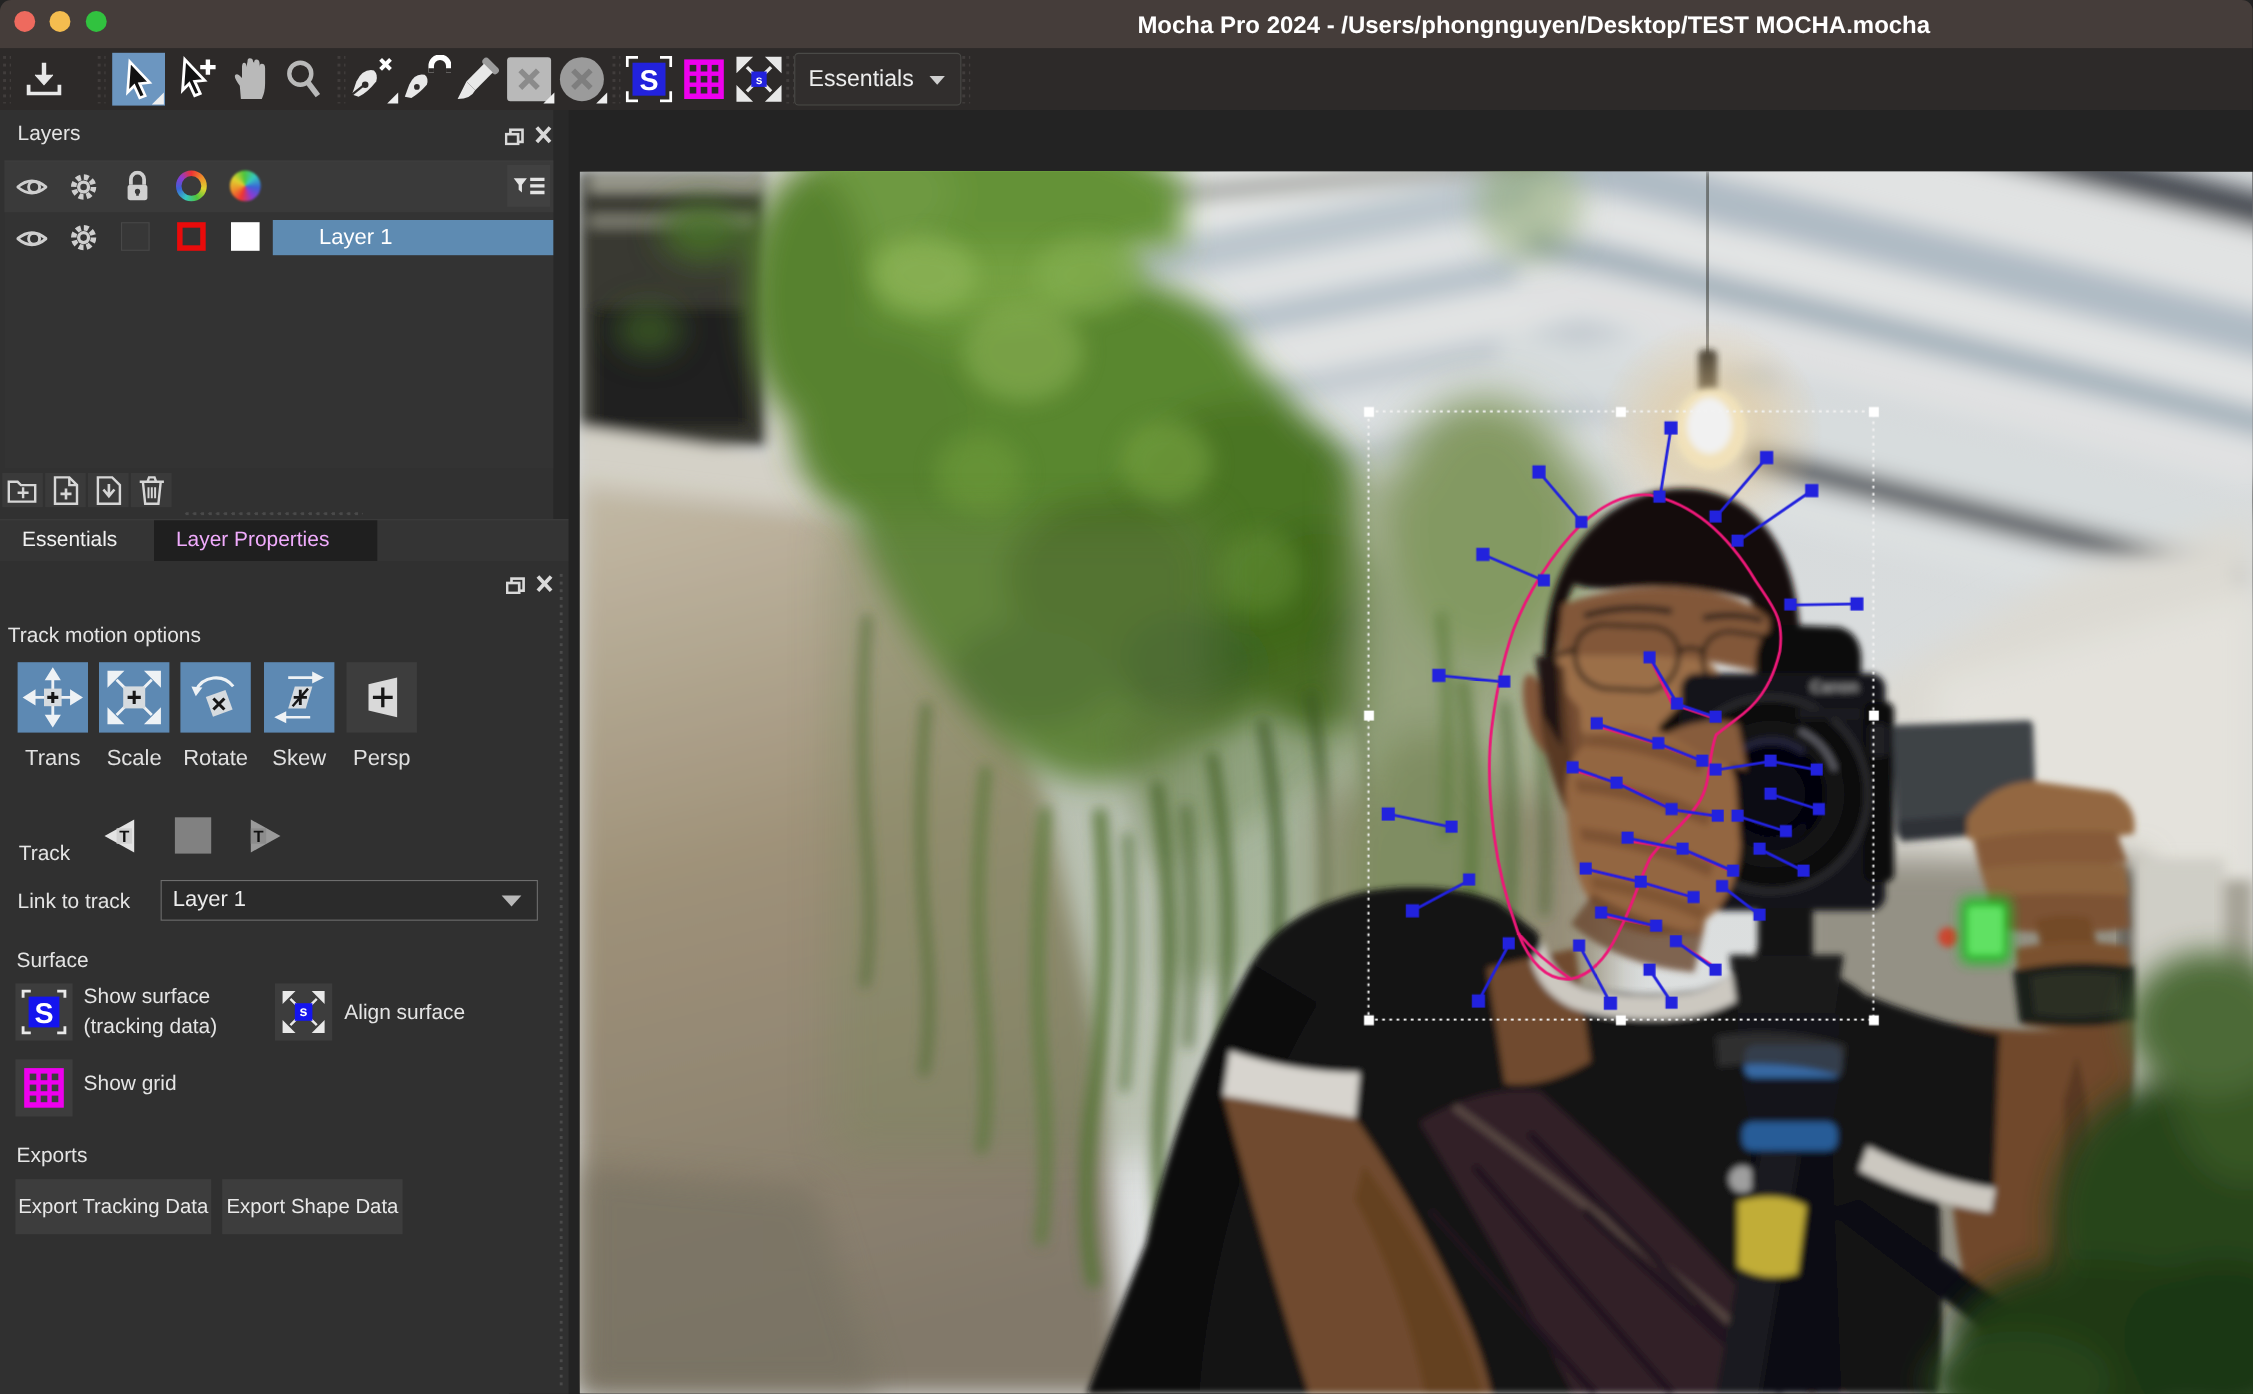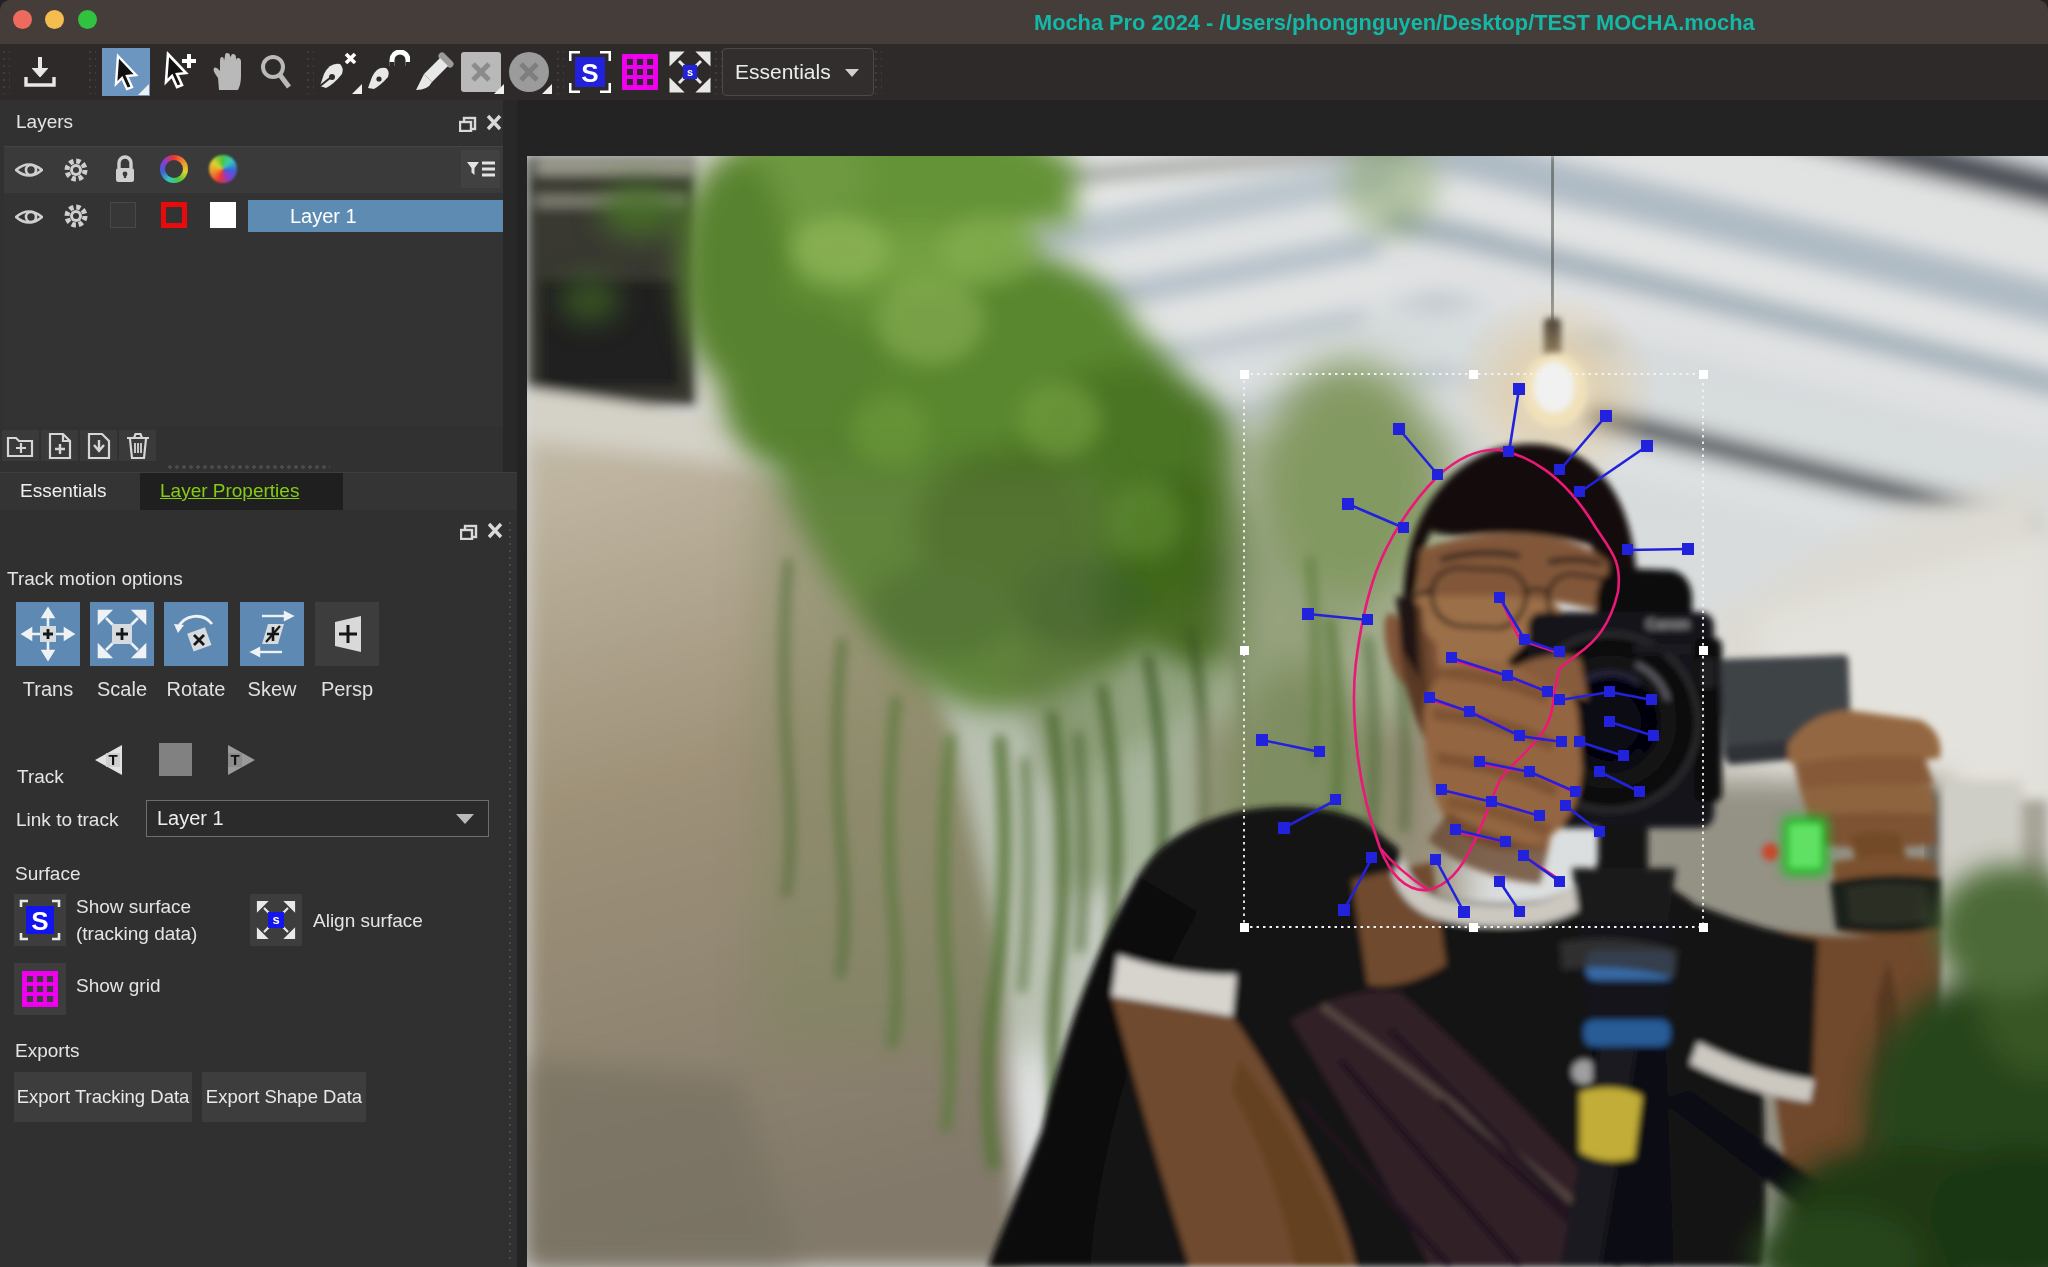--- a/index.html
+++ b/index.html
@@ -1,18 +1,18 @@
 <!DOCTYPE html>
 <html><head><meta charset="utf-8"><style>
 html,body{margin:0;padding:0;width:2048px;height:1267px;overflow:hidden;background:#1f1d1c;font-family:"Liberation Sans",sans-serif;}
 #app{position:relative;width:2048px;height:1267px;background:#232323;}
 .abs{position:absolute;}
 #titlebar{position:absolute;left:0;top:0;width:2048px;height:44px;background:#453d3a;border-radius:10px 10px 0 0;}
 .tl{position:absolute;top:10px;width:19px;height:19px;border-radius:50%;}
-#title{position:absolute;top:0;left:1034px;height:44px;line-height:46px;color:#14b8a6;font-size:21.8px;font-weight:bold;}
+#title{position:absolute;top:0;left:1034px;height:44px;line-height:46px;color:#ffffff;font-size:21.8px;font-weight:bold;}
 #toolbar{position:absolute;left:0;top:44px;width:2048px;height:56px;background:#2d2a29;}
 .tbtn{position:absolute;top:4px;height:48px;display:flex;align-items:center;justify-content:center;}
 .dots{position:absolute;top:6px;width:8px;height:44px;background-image:radial-gradient(circle at 2px 2px,#413d3c 1.5px,transparent 1.5px);background-size:6px 7px;}
 #leftpanel{position:absolute;left:0;top:100px;width:517px;height:1167px;background:#313131;}
 #lpgutter{position:absolute;left:503px;top:0px;width:14px;height:372px;background:#282828;}
 .ptext{color:#e4e4e4;font-size:19px;}
 #layerslist{position:absolute;left:4px;top:46px;width:499px;height:279px;background:#333333;border-top:1px solid #444;}
 #listhead{position:absolute;left:0;top:0;width:499px;height:46px;background:#3a3a3a;}
 #layerrow{position:absolute;left:0;top:53px;width:499px;height:32px;}
 #bluebar{position:absolute;left:244px;top:0;width:255px;height:32px;background:#5e8bb2;color:#fff;font-size:20px;line-height:32px;}
@@ -257,21 +257,21 @@
           <path d="M5 7 l2 19 h12 l2-19" fill="none" stroke="#d6d6d6" stroke-width="2.2"></path>
           <path d="M2 6 h22 M9 6 l1.5-4 h5 l1.5 4" fill="none" stroke="#d6d6d6" stroke-width="2.2"></path>
           <path d="M10 11 v10 M13 11 v10 M16 11 v10" stroke="#d6d6d6" stroke-width="1.8"></path>
         </svg>
 </div>
 <div class="abs" style="left:168px;top:364px;width:162px;height:6px;background-image:radial-gradient(circle at 2px 3px,#4a4a4a 1.6px,transparent 1.6px);background-size:7px 6px;"></div>
 
 <div id="tabs">
  <div class="ptext" style="position:absolute;left:20px;top:7px;color:#f0f0f0;">Essentials</div>
  <div id="tab2">
-          <div class="ptext" style="position:absolute;left:20px;top:7px;color:#84cc16;text-decoration:underline;">Layer Properties</div>
+          <div class="ptext" style="position:absolute;left:20px;top:7px;color:#f0abfc;">Layer Properties</div>
         </div>
 </div>
 <div id="esspanel">
  <svg class="abs" style="left:460px;top:12px;" width="44" height="18" viewBox="0 0 44 18">
           <g stroke="#d9d9d9" stroke-width="2.4" fill="none">
             <rect x="5" y="4" width="11" height="11" fill="#303030"></rect>
             <rect x="1" y="8" width="11" height="9" fill="#303030"></rect>
             <path d="M29 2 L41 15 M41 2 L29 15" stroke-width="3.4"></path>
           </g>
         </svg>

